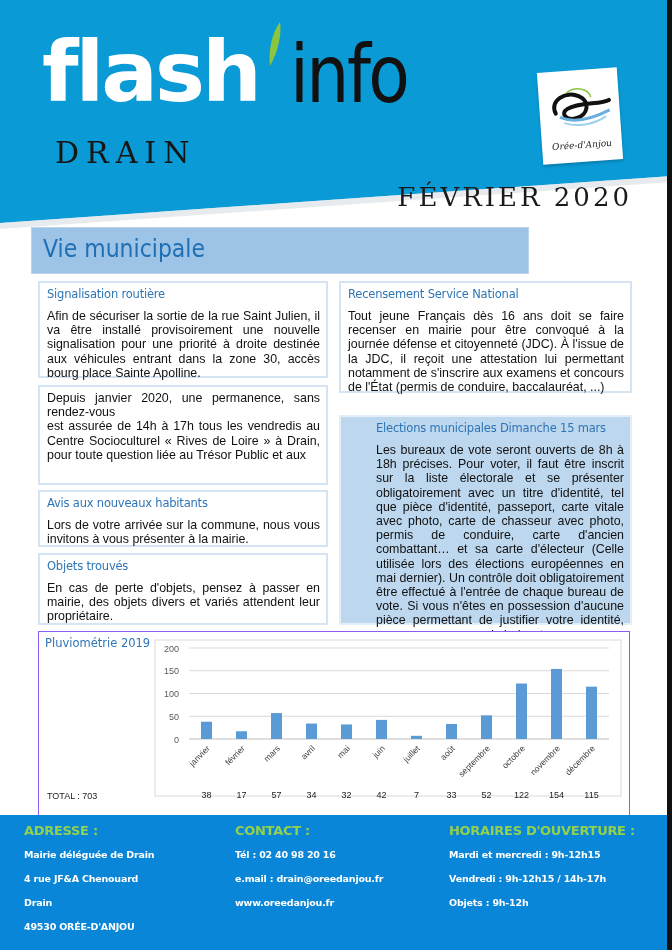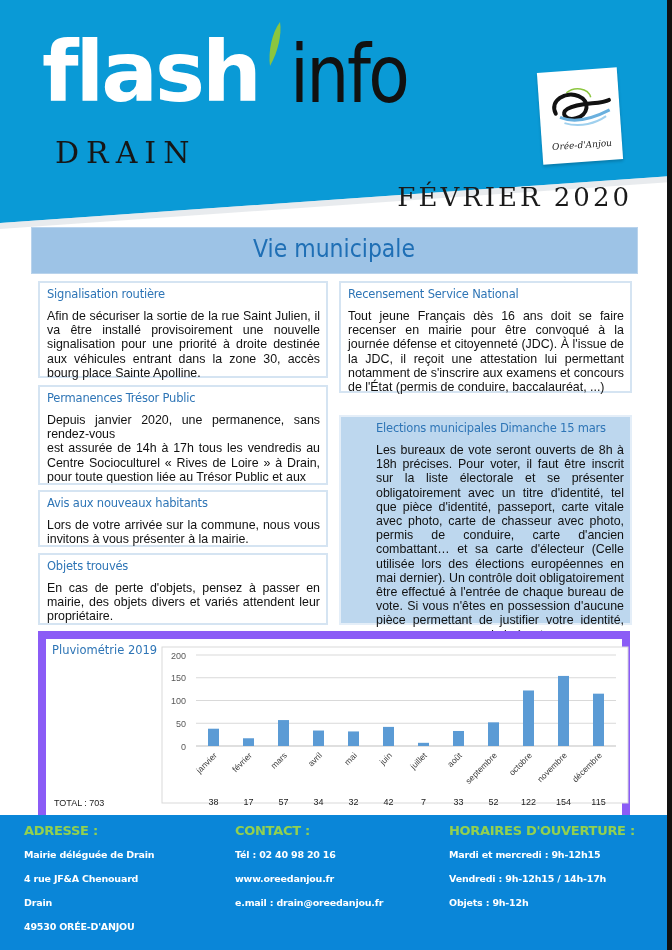--- a/index.html
+++ b/index.html
@@ -13,29 +13,29 @@
   .info { position: absolute; left: 290px; top: 35px; font-family: "DejaVu Sans", sans-serif; font-weight: normal; font-size: 80px; letter-spacing: -3px; color: #111; line-height: 1; transform: scaleX(0.85); transform-origin: left; }
   .leaf { position: absolute; left: 268px; top: 22px; width: 14px; height: 44px; }
   .drain { position: absolute; left: 55px; top: 135px; font-family: "DejaVu Serif", serif; font-size: 30px; letter-spacing: 7px; color: #161616; }
 
   .logo-box { position: absolute; left: 540px; top: 70px; width: 80px; height: 92px; background: #fff; transform: rotate(-4deg); box-shadow: 0 2px 3px rgba(0,0,0,0.2); }
   .logo-box svg { position: absolute; left: 6px; top: 8px; }
   .logo-text { position: absolute; left: 0; width: 80px; top: 70px; text-align: center; font-family: "DejaVu Serif", serif; font-style: italic; font-size: 9px; color: #222; }
 
   .date { position: absolute; right: 40px; top: 182px; font-family: "DejaVu Serif", serif; font-size: 26px; letter-spacing: 3px; color: #1a1a1a; }
 
-  .banner { position: absolute; left: 31px; top: 227px; width: 607px; height: 47px; background: #9dc3e6; border: 1px solid #b9d3ec; text-align: center; }
+  .banner { position: absolute; left: 31px; top: 227px; width: 498px; height: 47px; background: #9dc3e6; border: 1px solid #b9d3ec; }
   .banner span { display: inline-block; margin-top: 6px; font-family: "DejaVu Sans", sans-serif; font-size: 25px; color: #1f6fb5; transform: scaleX(0.88); }
 
   .box { position: absolute; border: 2px solid #d5e4f2; background: #fff; padding: 4px 6px 4px 7px; }
   .box.shaded { background: #bdd7ee; border-color: #e4eef8; }
   .box h3 { font-family: "DejaVu Sans", sans-serif; font-weight: normal; font-size: 11.5px; color: #2e75b6; margin-bottom: 8px; letter-spacing: -0.2px; }
   .box p { font-size: 12.4px; line-height: 14.2px; text-align: justify; color: #111; }
 
-  .chart-box { position: absolute; left: 38px; top: 631px; width: 592px; height: 213px; border: 8px solid #8b5cf6; background: #fff; text-align: right; }
+  .chart-box { position: absolute; left: 38px; top: 631px; width: 592px; height: 213px; border: 1px solid #8b5cf6; background: #fff; text-align: right; }
   .chart-title { position: absolute; left: 6px; top: 4px; font-family: "DejaVu Sans", sans-serif; font-size: 11.5px; color: #2e75b6; }
   .chart-total { position: absolute; left: 8px; top: 159px; font-size: 9px; color: #222; }
   .chart-svg { position: absolute; left: 0; top: 0; }
 
   .footer { position: absolute; left: 0; top: 815px; width: 667px; height: 135px; background: #0a86d8; }
   .fcol { position: absolute; top: 8px; }
   .fcol h4 { font-family: "DejaVu Sans", sans-serif; font-weight: bold; font-size: 13px; color: #92d050; margin-bottom: 10px; letter-spacing: -0.3px; }
   .fcol .fl { font-family: "DejaVu Sans", sans-serif; font-weight: bold; font-size: 9.5px; color: #fff; height: 24px; line-height: 14px; letter-spacing: -0.2px; }
 </style>
 </head>
@@ -69,21 +69,20 @@
 <div class="banner">
   <span>Vie municipale</span>
 </div>
 
 <div class="box" style="left:38px; top:281px; width:290px; height:97px;">
   <h3>Signalisation routière</h3>
   <p>Afin de sécuriser la sortie de la rue Saint Julien, il va être installé provisoirement une nouvelle signalisation pour une priorité à droite destinée aux véhicules entrant dans la zone 30, accès bourg place Sainte Apolline.</p>
 </div>
 
 <div class="box" style="left:38px; top:385px; width:290px; height:100px; overflow:hidden;">
-  <h3>Permanences Trésor Public</h3>
   <p><span>Depuis janvier 2020,  une permanence, sans rendez-vous</span><br><span>est assurée de 14h à 17h tous les vendredis au Centre Socioculturel « Rives de Loire » à Drain, pour toute question liée au Trésor Public et aux</span></p>
 </div>
 
 <div class="box" style="left:38px; top:490px; width:290px; height:57px;">
   <h3>Avis aux nouveaux habitants</h3>
   <p>Lors de votre arrivée sur la commune, nous vous invitons à vous présenter à la mairie.</p>
 </div>
 
 <div class="box" style="left:38px; top:553px; width:290px; height:72px;">
   <h3>Objets trouvés</h3>
@@ -158,22 +157,22 @@
   <div class="fcol" style="left:24px;">
     <h4>ADRESSE :</h4>
     <div class="fl">Mairie déléguée de Drain</div>
     <div class="fl">4 rue JF&amp;A Chenouard</div>
     <div class="fl">Drain</div>
     <div class="fl">49530 ORÉE-D'ANJOU</div>
   </div>
   <div class="fcol" style="left:235px;">
     <h4>CONTACT :</h4>
     <div class="fl">Tél : 02 40 98 20 16</div>
+    <div class="fl">e.mail : drain@oreedanjou.fr</div>
     <div class="fl">www.oreedanjou.fr</div>
-    <div class="fl">e.mail : drain@oreedanjou.fr</div>
   </div>
   <div class="fcol" style="left:449px;">
     <h4>HORAIRES D'OUVERTURE :</h4>
     <div class="fl">Mardi et mercredi : 9h-12h15</div>
     <div class="fl">Vendredi : 9h-12h15 / 14h-17h</div>
     <div class="fl">Objets : 9h-12h</div>
   </div>
 </div>
 
 </body></html>

